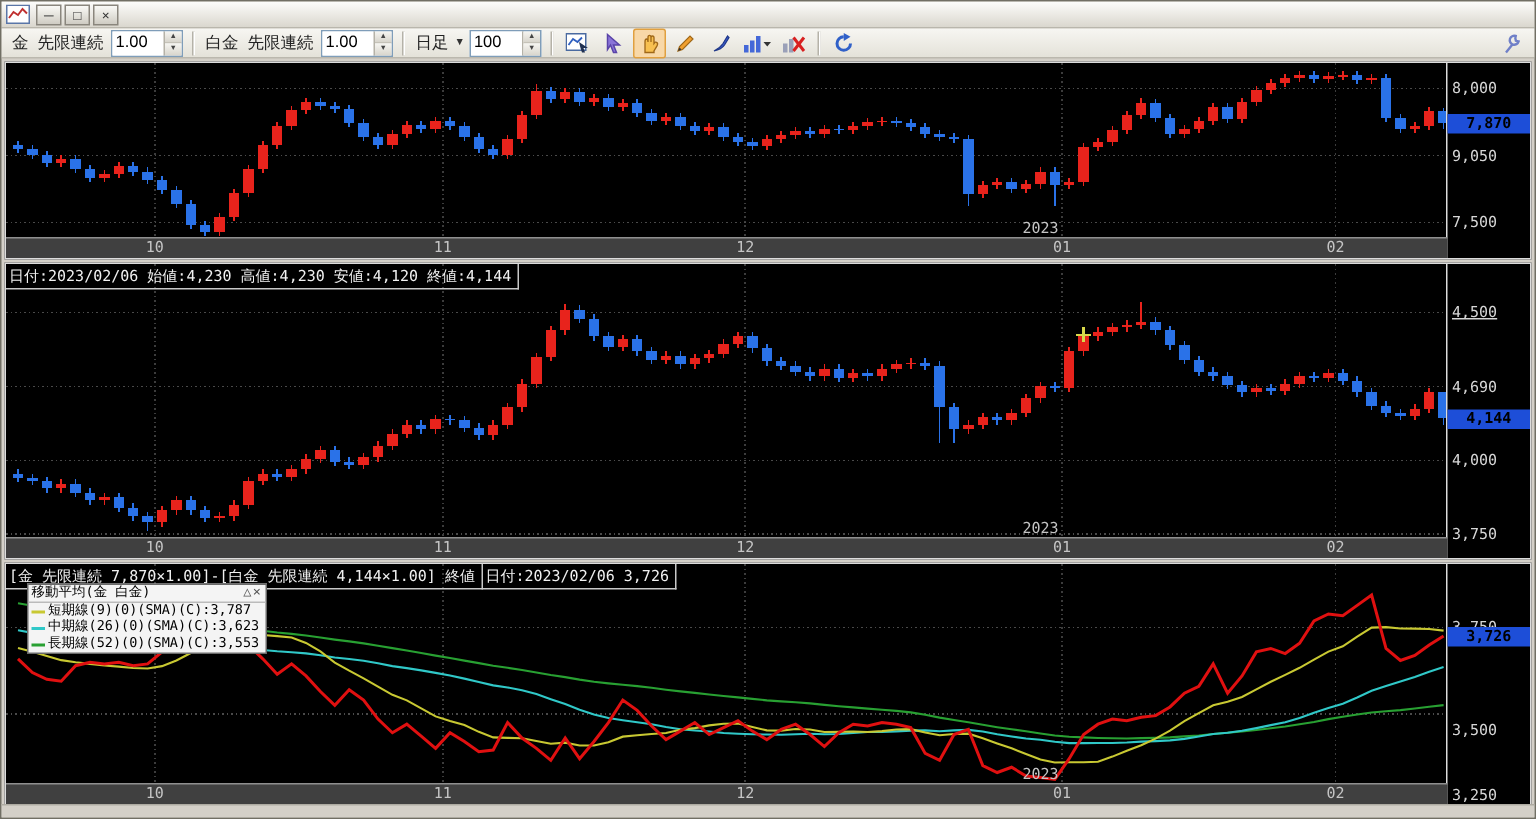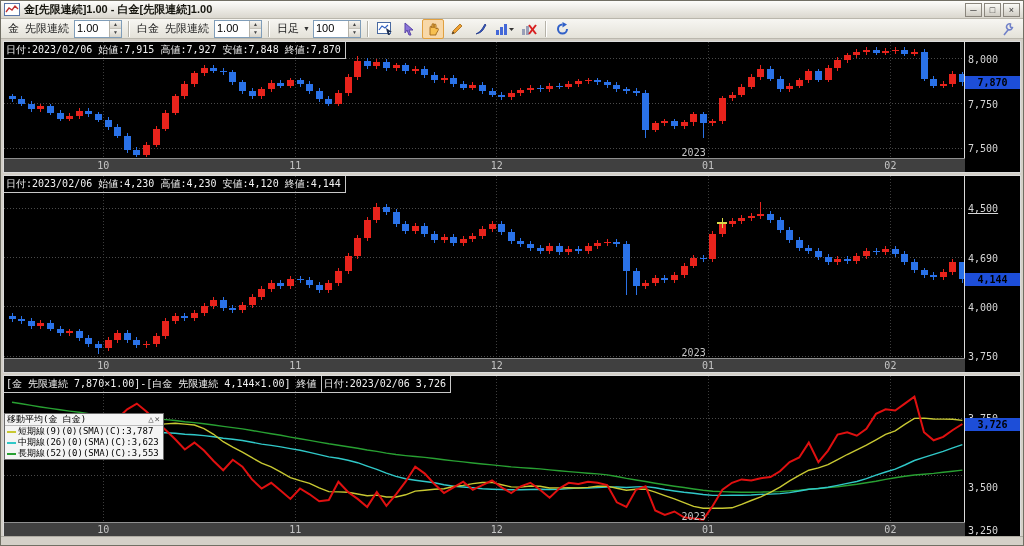--- a/index.html
+++ b/index.html
@@ -39,42 +39,41 @@
   .yaxis{position:absolute;right:0;top:0;bottom:0;width:55px;border-left:1px solid #dcdcdc;background:#000;}
   .xaxis{position:absolute;left:0;right:55px;bottom:0;height:13px;border-top:1px solid #8f8f8f;background:#404040;}
   .ylab{position:absolute;left:3px;font:10px "DejaVu Sans Mono",monospace;color:#d6d6d6;white-space:nowrap;}
   .ytag{position:absolute;left:0;right:0;height:13px;background:#1d4ed8;color:#000;
     font:bold 10px "DejaVu Sans Mono",monospace;text-align:center;line-height:13px;z-index:3;}
   .xlab{position:absolute;top:1px;font:10px "DejaVu Sans Mono",monospace;color:#c4c4c4;transform:translateX(-50%);}
   .yearlab{position:absolute;font:10px "DejaVu Sans Mono",monospace;color:#c4c4c4;bottom:14px;z-index:2;}
   .info{position:absolute;left:0;top:0;z-index:4;font:10px "DejaVu Sans Mono",monospace;color:#f0f0f0;
     white-space:nowrap;}
   .info span{display:inline-block;padding:1px 4px 1px 2px;border-bottom:1px solid #c8c8c8;border-right:1px solid #c8c8c8;}
-  .legend{position:absolute;left:0;top:13px;z-index:5;width:158px;background:#f4f4f4;
-    border:1px solid #6a6a6a;font:9px "DejaVu Sans Mono",monospace;color:#000;margin-top:24px;}
+  .legend{position:absolute;left:14px;top:13px;z-index:5;width:158px;background:#f4f4f4;
+    border:1px solid #6a6a6a;font:9px "DejaVu Sans Mono",monospace;color:#000;}
   .legend-hd{display:flex;justify-content:space-between;padding:0 2px;border-bottom:1px solid #bbb;line-height:11px;}
   .legend-ic{color:#555;letter-spacing:1px;}
   .legend-row{display:flex;align-items:center;line-height:11px;padding:0 2px;}
   .swatch{display:inline-block;width:9px;height:2px;margin-right:2px;}
   .bottomstrip{position:absolute;left:0;right:0;bottom:0;height:8px;background:#d4d0c8;border-top:1px solid #aeaba2;}
   svg{display:block;}
 </style>
 </head>
 <body>
 
 <div class="window">
 
   <div class="titlebar">
     <span class="app-icon">
       <svg width="16" height="13">
           <rect x="0.5" y="0.5" width="15" height="12" fill="#fff" stroke="#5a76a8"></rect>
           <polyline points="2,9 5,5 8,7 11,3 14,6" fill="none" stroke="#c03030" stroke-width="1.3"></polyline>
         </svg>
     </span>
-    <span class="title-text">金[先限連続]1.00 - 白金[先限連続]1.00</span>
     <span class="winbtns">
       <span class="winbtn">─</span>
       <span class="winbtn">□</span>
       <span class="winbtn">×</span>
     </span>
   </div>
 
   <div class="toolbar">
     <span class="tlabel">金</span>
     <span class="tlabel">先限連続</span>
@@ -374,32 +373,31 @@
           <line x1="939.1999999999999" y1="39.29770992366412" x2="939.1999999999999" y2="46.44274809160305" stroke="#e8231c" stroke-width="1"></line>
           <rect x="935.6999999999999" y="41.97709923664122" width="7" height="1.7862595419847338" fill="#e8231c"></rect>
           <line x1="948.8" y1="29.47328244274809" x2="948.8" y2="44.656488549618324" stroke="#e8231c" stroke-width="1"></line>
           <rect x="945.3" y="32.152671755725194" width="7" height="9.824427480916029" fill="#e8231c"></rect>
           <line x1="958.4" y1="30.009160305343514" x2="958.4" y2="44.1206106870229" stroke="#2a72e8" stroke-width="1"></line>
           <rect x="954.9" y="32.152671755725194" width="7" height="8.038167938931295" fill="#2a72e8"></rect>
         </svg>
       </div>
     <div class="yaxis" id="yaxis0">
         <div class="ylab" style="top: 11.9695px;">8,000</div>
-        <div class="ylab" style="top: 56.626px;">7,750</div>
+        <div class="ylab" style="top: 56.626px;">9,050</div>
         <div class="ylab" style="top: 101.282px;">7,500</div>
         <div class="ytag" style="top: 34.1908px;">7,870</div>
       </div>
     <div class="xaxis" id="xaxis0">
         <div class="xlab" style="left: 99.2px;">10</div>
         <div class="xlab" style="left: 291.2px;">11</div>
         <div class="xlab" style="left: 492.8px;">12</div>
         <div class="xlab" style="left: 704px;">01</div>
         <div class="xlab" style="left: 886.4px;">02</div>
       </div>
-    <div class="info"><span>日付:2023/02/06 始値:7,915 高値:7,927 安値:7,848 終値:7,870</span></div>
   <div class="yearlab" style="left: 677.6px;">2023</div>
     </div>
 
   <div class="panel p1">
     <div class="plotwrap" id="plot1">
         <svg width="960" height="183" shape-rendering="crispEdges">
           <line x1="0" y1="32.46774193548387" x2="960" y2="32.46774193548387" stroke="#4a4a4a" stroke-dasharray="1,2"></line>
           <line x1="0" y1="81.66129032258064" x2="960" y2="81.66129032258064" stroke="#4a4a4a" stroke-dasharray="1,2"></line>
           <line x1="0" y1="130.85483870967744" x2="960" y2="130.85483870967744" stroke="#4a4a4a" stroke-dasharray="1,2"></line>
           <line x1="0" y1="180.0483870967742" x2="960" y2="180.0483870967742" stroke="#4a4a4a" stroke-dasharray="1,2"></line>

